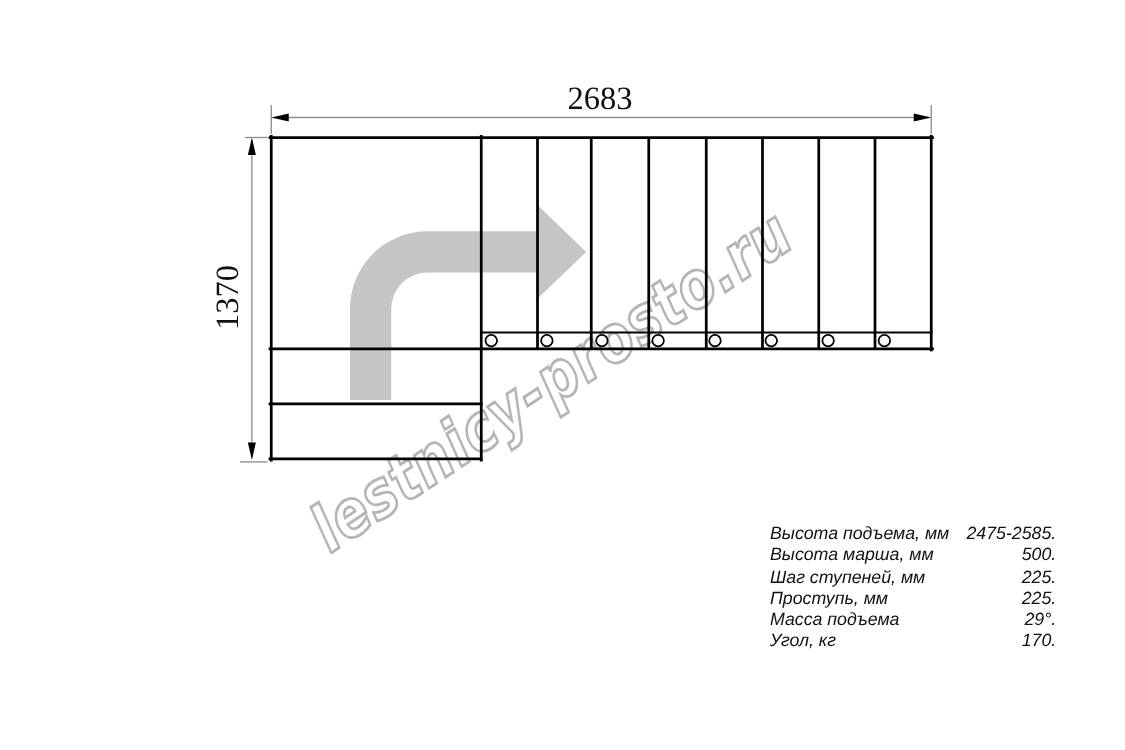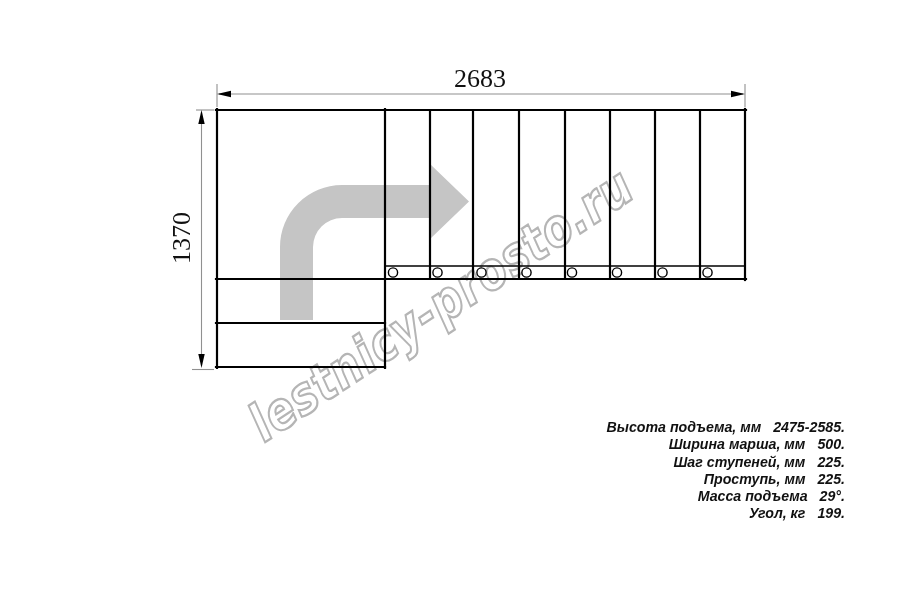--- a/index.html
+++ b/index.html
@@ -17,21 +17,21 @@
     font-weight:bold;font-style:italic;
     font-size:52px;
     fill:none;stroke:#b5b5b5;stroke-width:2.3px;
     letter-spacing:1px;
   }
   .specs{
     position:absolute;left:616px;top:419px;width:229px;
     font-family:"Liberation Sans",sans-serif;
     font-style:italic;font-size:14.2px;line-height:17.3px;color:#111;
   }
-  .spec-row{display:flex;justify-content:flex-end;white-space:nowrap;font-weight:bold;}
+  .spec-row{display:flex;justify-content:space-between;white-space:nowrap;}
   .spec-label{text-align:left;}
   .spec-value{text-align:right;margin-left:12px;}
 </style>
 </head>
 <body>
 
 <div class="canvas">
 
   <svg class="drawing-svg" width="900" height="600" viewBox="0 0 900 600">
 
@@ -93,34 +93,34 @@
       <text class="dim-text" transform="translate(190,238) rotate(-90)" text-anchor="middle">1370</text>
     </g>
   </svg>
 
   <div class="specs">
     <div class="spec-row">
       <span class="spec-label">Высота подъема, мм</span>
       <span class="spec-value">2475-2585.</span>
     </div>
     <div class="spec-row">
-      <span class="spec-label">Ширина марша, мм</span>
+      <span class="spec-label">Высота марша, мм</span>
       <span class="spec-value">500.</span>
     </div>
     <div class="spec-row">
       <span class="spec-label">Шаг ступеней, мм</span>
       <span class="spec-value">225.</span>
     </div>
     <div class="spec-row">
       <span class="spec-label">Проступь, мм</span>
       <span class="spec-value">225.</span>
     </div>
     <div class="spec-row">
       <span class="spec-label">Масса подъема</span>
       <span class="spec-value">29°.</span>
     </div>
     <div class="spec-row">
       <span class="spec-label">Угол, кг</span>
-      <span class="spec-value">199.</span>
+      <span class="spec-value">170.</span>
     </div>
   </div>
 
 </div>
 
 </body></html>

